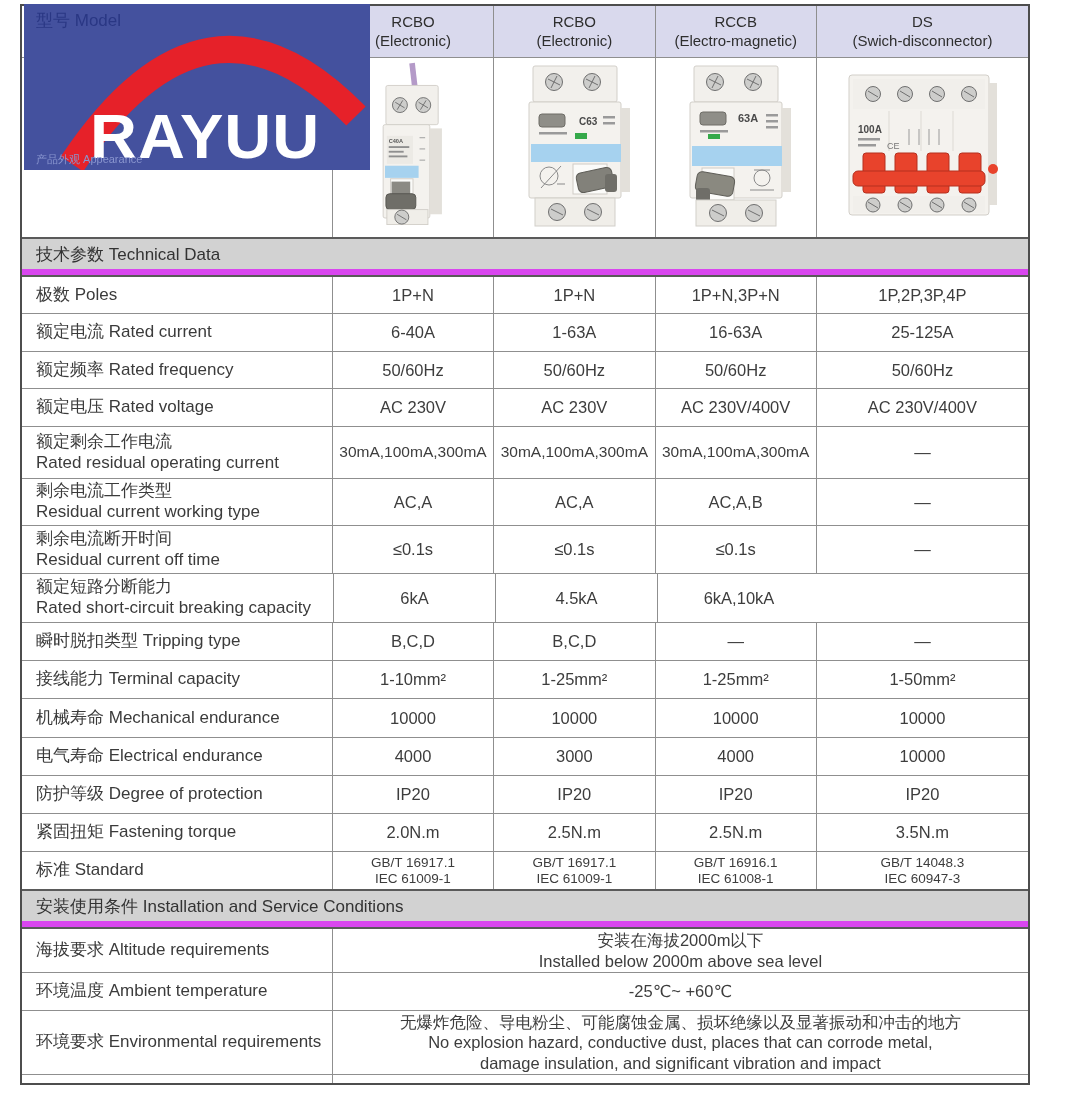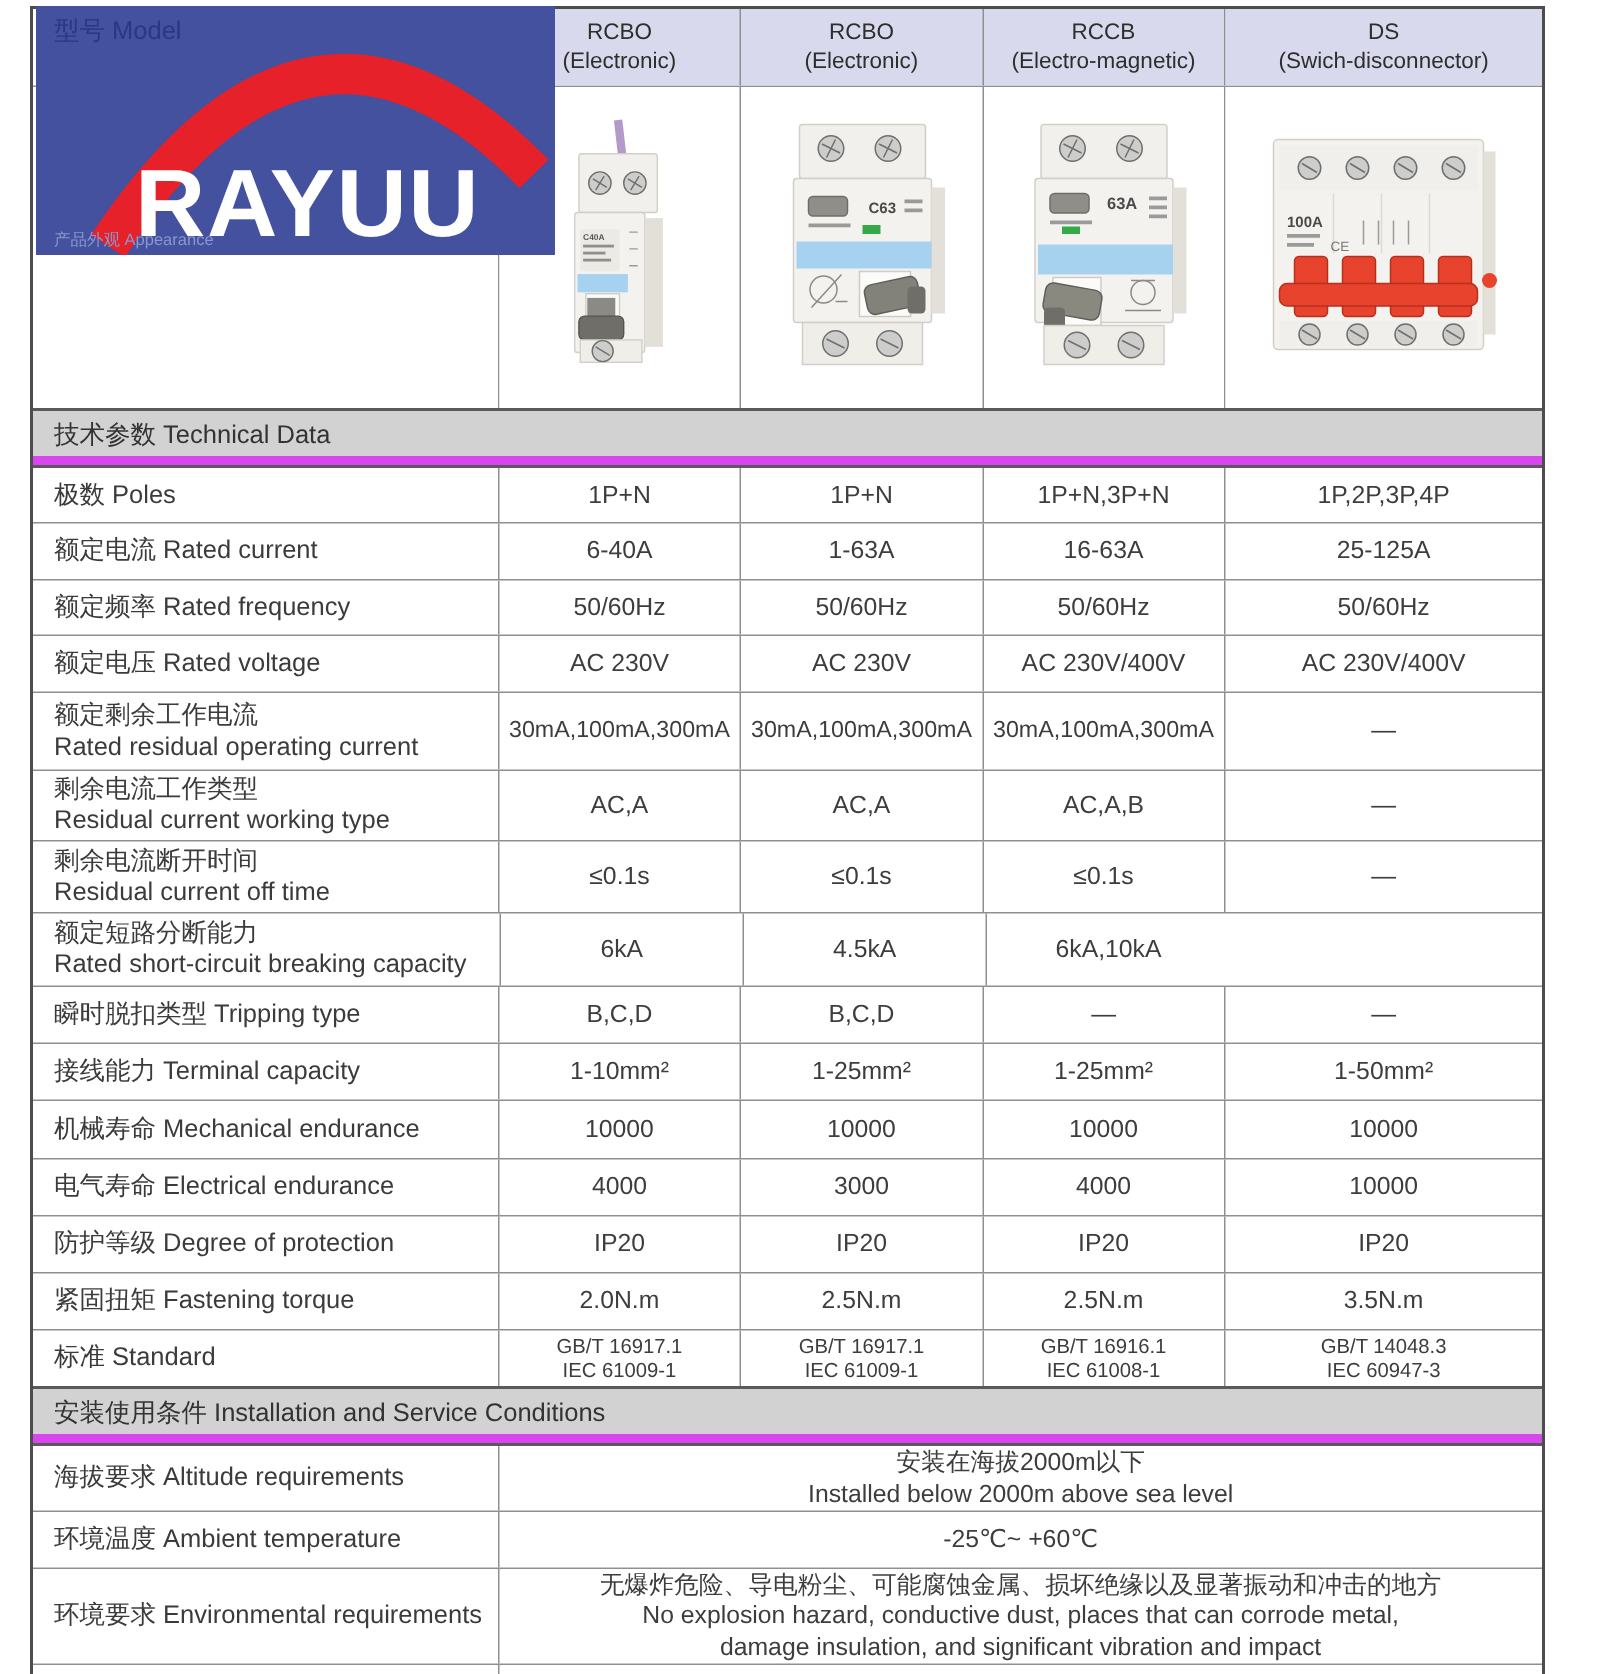--- a/index.html
+++ b/index.html
@@ -71,21 +71,21 @@
     <div class="cell v3 model-head">
       <span>RCCB</span>
       <span>(Electro-magnetic)</span>
     </div>
     <div class="cell v4 model-head">
       <span>DS</span>
       <span>(Swich-disconnector)</span>
     </div>
   </div>
 
-  <div class="row" style="height:215px">
+  <div class="row" style="height:180px">
     <div class="cell lbl"></div>
 
     <div class="cell v1 prod-cell">
       <svg width="84" height="182" viewBox="0 0 90 182">
         <path d="M44 0 L47 26" stroke="#b49ac8" stroke-width="6" fill="none"></path>
         <rect x="16" y="24" width="56" height="42" rx="2" fill="#f2f0ec" stroke="#d2cfc9"></rect>
         <g stroke="#6f6f6f">
             <circle cx="31" cy="45" r="8" fill="#cdcdcb"></circle>
             <path d="M26 42 L36 48 M28 50 L34 40"></path>
           </g>

